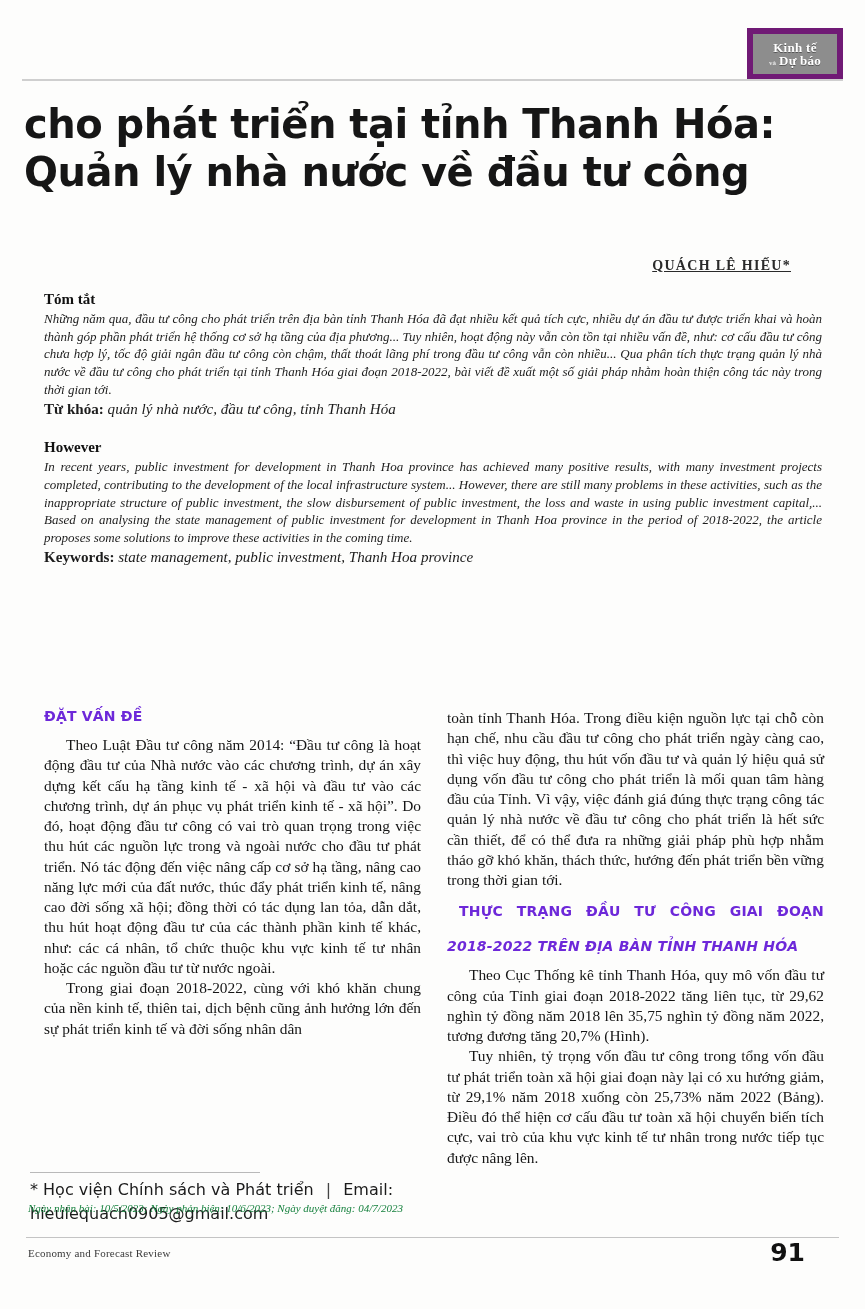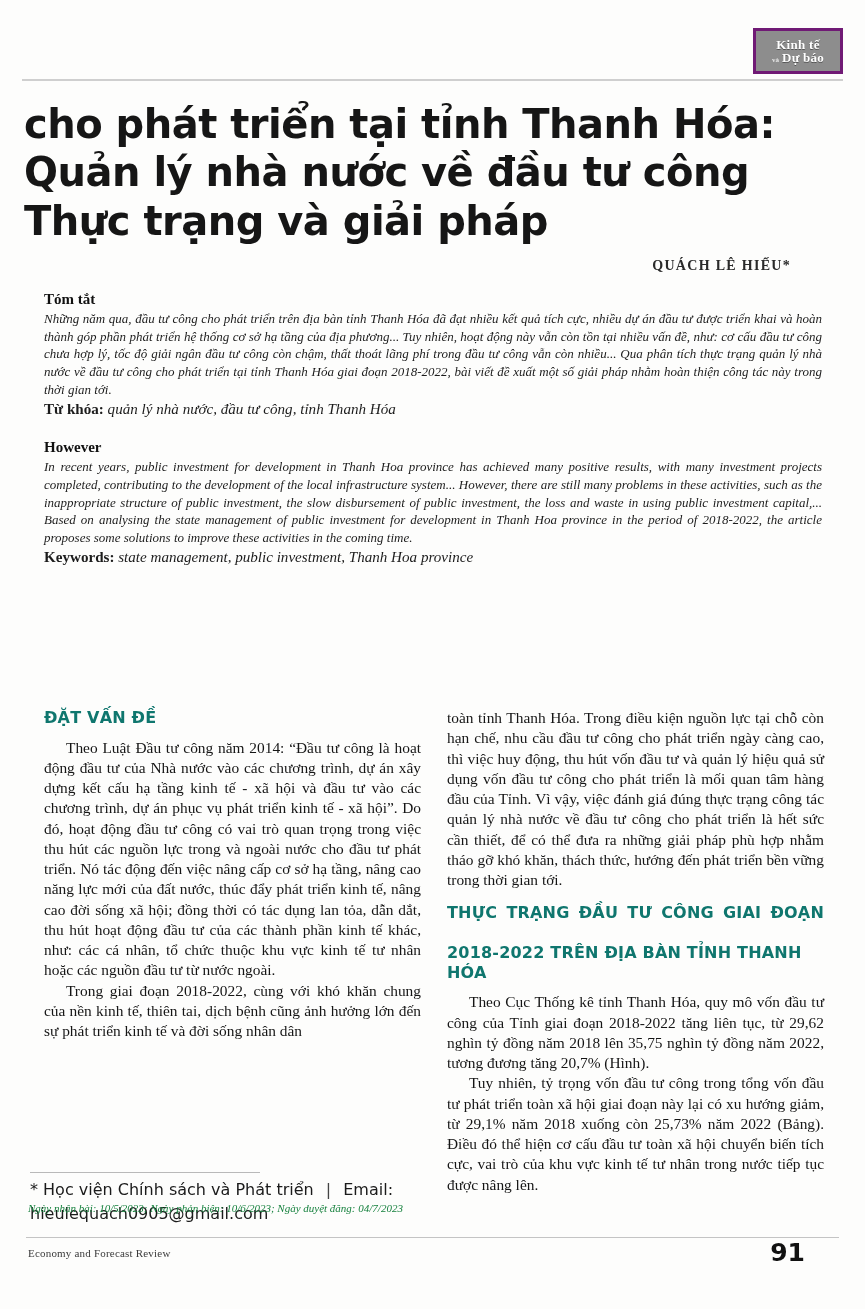--- a/index.html
+++ b/index.html
@@ -18,21 +18,21 @@
   }
 
   
   .masthead {
     position: absolute;
     top: 28px;
     right: 22px;
     width: 84px;
     height: 40px;
     background: #8d8d8d;
-    border: 3px solid #701a75;
+    border: 6px solid #701a75;
     display: flex;
     flex-direction: column;
     align-items: center;
     justify-content: center;
     line-height: 1.0;
   }
   .masthead .m1 {
     color: #ffffff;
     font-family: "Liberation Serif", serif;
     font-weight: bold;
@@ -85,20 +85,21 @@
 
   .author {
     position: absolute;
     right: 74px;
     top: 258px;
     font-family: "Liberation Serif", serif;
     font-size: 14px;
     font-weight: 600;
     letter-spacing: 1.3px;
     color: #2a2a2a;
+    text-decoration: underline;
   }
 
   
   .abs-wrap {
     position: absolute;
     left: 44px;
     top: 291px;
     width: 778px;
   }
   .abs-head {
@@ -135,27 +136,27 @@
     width: 780px;
     height: 460px;
     display: flex;
     gap: 26px;
   }
   .col { width: 377px; }
 
   .sec-head {
     font-family: "DejaVu Sans", sans-serif;
     font-weight: bold;
-    font-size: 16px;
+    font-size: 14px;
     letter-spacing: 0.2px;
-    color: #0f766e;
+    color: #6d28d9;
     margin-bottom: 10px;
     line-height: 1.22;
   }
-  .sec-head.spaced { text-align: justify; }
+  .sec-head.spaced { text-align: justify; margin-left: 12px; }
   .sec-head.spaced::after { content: ""; display: inline-block; width: 100%; }
 
   p.body {
     font-family: "Liberation Serif", serif;
     font-size: 15.4px;
     line-height: 1.315;
     text-align: justify;
     text-indent: 22px;
     margin: 0;
     color: #151515;
@@ -236,21 +237,20 @@
       <span class="m2small">và</span>
       <span class="m2">Dự báo</span>
     </div>
   </div>
 
   <div class="rule-top"></div>
 
   <div class="title">
     <div>cho phát triển tại tỉnh Thanh Hóa:</div>
     <div>Quản lý nhà nước về đầu tư công</div>
-    <div>Thực trạng và giải pháp</div>
   </div>
 
   <div class="author">QUÁCH LÊ HIẾU*</div>
 
   <div class="abs-wrap">
     <div class="abs-head">Tóm tắt</div>
     <div class="abs-body">Những năm qua, đầu tư công cho phát triển trên địa bàn tỉnh Thanh Hóa đã đạt nhiều kết quả tích cực, nhiều dự án đầu tư được triển khai và hoàn thành góp phần phát triển hệ thống cơ sở hạ tầng của địa phương... Tuy nhiên, hoạt động này vẫn còn tồn tại nhiều vấn đề, như: cơ cấu đầu tư công chưa hợp lý, tốc độ giải ngân đầu tư công còn chậm, thất thoát lãng phí trong đầu tư công vẫn còn nhiều... Qua phân tích thực trạng quản lý nhà nước về đầu tư công cho phát triển tại tỉnh Thanh Hóa giai đoạn 2018-2022, bài viết đề xuất một số giải pháp nhằm hoàn thiện công tác này trong thời gian tới.</div>
     <div class="kw">
       <b>Từ khóa:</b>
       <i>quản lý nhà nước, đầu tư công, tỉnh Thanh Hóa</i>
@@ -269,21 +269,21 @@
   <div class="cols">
     <div class="col">
       <div class="sec-head">ĐẶT VẤN ĐỀ</div>
       <p class="body">Theo Luật Đầu tư công năm 2014: “Đầu tư công là hoạt động đầu tư của Nhà nước vào các chương trình, dự án xây dựng kết cấu hạ tầng kinh tế - xã hội và đầu tư vào các chương trình, dự án phục vụ phát triển kinh tế - xã hội”. Do đó, hoạt động đầu tư công có vai trò quan trọng trong việc thu hút các nguồn lực trong và ngoài nước cho đầu tư phát triển. Nó tác động đến việc nâng cấp cơ sở hạ tầng, nâng cao năng lực mới của đất nước, thúc đẩy phát triển kinh tế, nâng cao đời sống xã hội; đồng thời có tác dụng lan tỏa, dẫn dắt, thu hút hoạt động đầu tư của các thành phần kinh tế khác, như: các cá nhân, tổ chức thuộc khu vực kinh tế tư nhân hoặc các nguồn đầu tư từ nước ngoài.</p>
       <p class="body">Trong giai đoạn 2018-2022, cùng với khó khăn chung của nền kinh tế, thiên tai, dịch bệnh cũng ảnh hưởng lớn đến sự phát triển kinh tế và đời sống nhân dân</p>
     </div>
     <div class="col">
       <p class="body noindent">toàn tỉnh Thanh Hóa. Trong điều kiện nguồn lực tại chỗ còn hạn chế, nhu cầu đầu tư công cho phát triển ngày càng cao, thì việc huy động, thu hút vốn đầu tư và quản lý hiệu quả sử dụng vốn đầu tư công cho phát triển là mối quan tâm hàng đầu của Tỉnh. Vì vậy, việc đánh giá đúng thực trạng công tác quản lý nhà nước về đầu tư công cho phát triển là hết sức cần thiết, để có thể đưa ra những giải pháp phù hợp nhằm tháo gỡ khó khăn, thách thức, hướng đến phát triển bền vững trong thời gian tới.</p>
       <div class="sec-gap"></div>
       <div class="sec-head spaced">THỰC TRẠNG ĐẦU TƯ CÔNG GIAI ĐOẠN</div>
-      <div class="sec-head" style="margin-top:-9px;">2018-2022 TRÊN ĐỊA BÀN TỈNH THANH HÓA</div>
+      <div class="sec-head" style="margin-top:-9px;font-style:italic;">2018-2022 TRÊN ĐỊA BÀN TỈNH THANH HÓA</div>
       <p class="body">Theo Cục Thống kê tỉnh Thanh Hóa, quy mô vốn đầu tư công của Tỉnh giai đoạn 2018-2022 tăng liên tục, từ 29,62 nghìn tỷ đồng năm 2018 lên 35,75 nghìn tỷ đồng năm 2022, tương đương tăng 20,7% (Hình).</p>
       <p class="body">Tuy nhiên, tỷ trọng vốn đầu tư công trong tổng vốn đầu tư phát triển toàn xã hội giai đoạn này lại có xu hướng giảm, từ 29,1% năm 2018 xuống còn 25,73% năm 2022 (Bảng). Điều đó thể hiện cơ cấu đầu tư toàn xã hội chuyển biến tích cực, vai trò của khu vực kinh tế tư nhân trong nước tiếp tục được nâng lên.</p>
     </div>
   </div>
 
   <div class="rule-foot"></div>
   <div class="footnote">
     <span>* Học viện Chính sách và Phát triển</span>
     <span class="sep">|</span>
     <span>Email: hieulequach0905@gmail.com</span>

